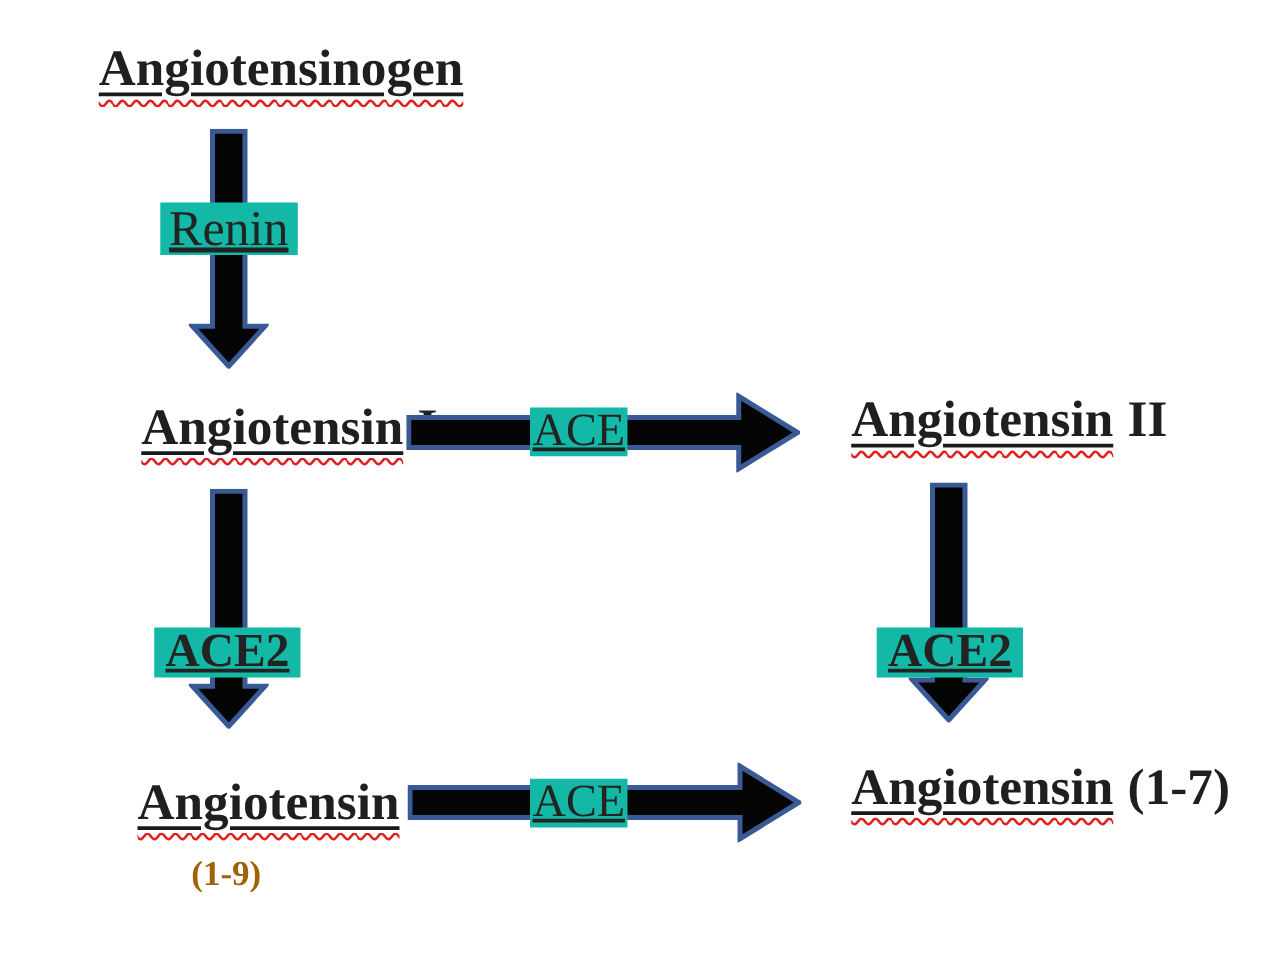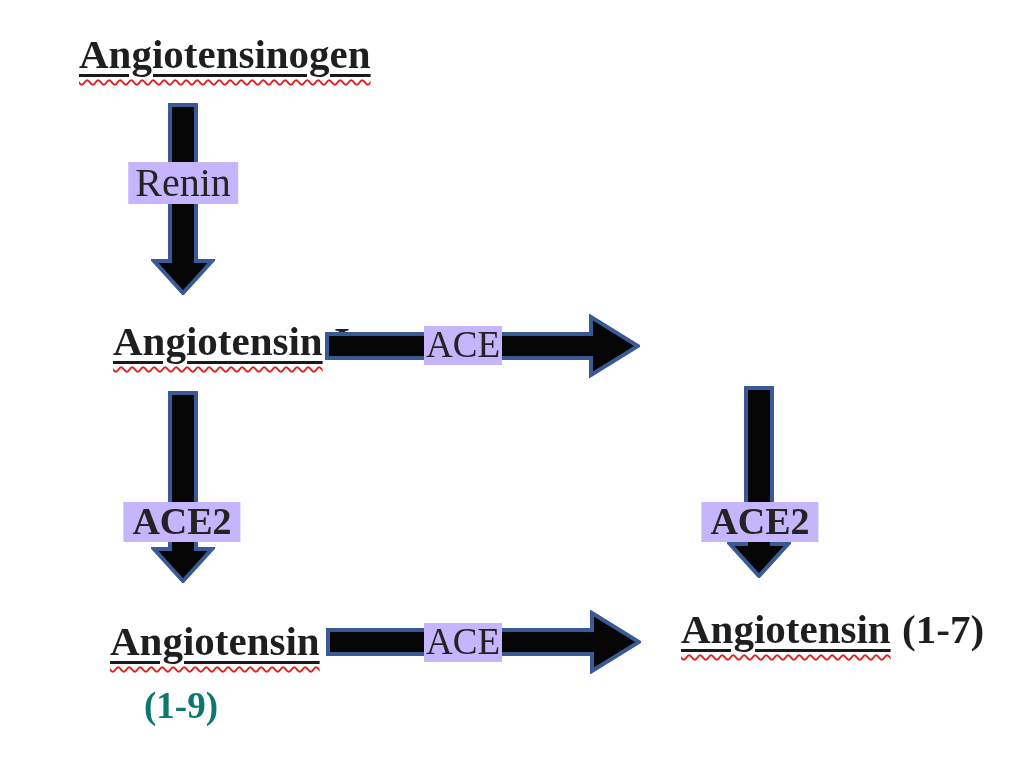--- a/index.html
+++ b/index.html
@@ -35,35 +35,36 @@
     text-decoration-style: wavy;
     text-decoration-color: #e02020;
     text-decoration-thickness: 1.6px;
     text-underline-offset: 11px;
     margin-left: 36px;
   }
   .suffix { margin-left: 0.28em; }
 
   
   .enzyme {
-    background: #c4b5fd;
+    background: #14b8a6;
     white-space: nowrap;
     line-height: 1.05;
     color: #232323;
+    text-decoration: underline;
   }
   .enzyme.regular { font-size: 40px; font-weight: normal; padding: 0 7px; }
   .enzyme.ace     { font-size: 37px; font-weight: normal; padding: 0 2px; }
   .enzyme.bold    { font-size: 38px; font-weight: bold;   padding: 0 9px; margin-top: 44px; }
   .centerx { transform: translateX(-50%); }
 
   .sub-line {
     font-weight: bold;
-    font-size: 37px;
+    font-size: 28px;
     white-space: nowrap;
-    color: #0f766e;
+    color: #a16207;
   }
   svg { display: block; }
 </style>
 </head>
 <body>
 
 <div id="canvas">
 
   <div class="abs node" style="left:43px; top:31px;">
     <span class="u"><span class="sq">Angiotensinogen</span></span>
@@ -76,20 +77,23 @@
 
   <div class="abs node" style="left:77px; top:318px;">
     <span class="u"><span class="sq">Angiotensin</span></span><span class="suffix">I</span>
   </div>
 
   <svg class="abs" style="left:325px; top:314px;" width="315" height="64" viewBox="0 0 315 64">
     <polygon points="2,20 266,20 266,3 313,32 266,61 266,44 2,44" fill="#050505" stroke="#3a5a96" stroke-width="4" stroke-linejoin="miter"></polygon>
   </svg>
   <div class="abs enzyme ace centerx" style="left:463px; top:326px;">ACE</div>
 
+  <div class="abs node" style="left:645px; top:312px;">
+    <span class="u"><span class="sq">Angiotensin</span></span><span class="suffix">II</span>
+  </div>
 
   <svg class="abs" style="left:151px; top:391px;" width="64" height="192" viewBox="0 0 64 192">
     <polygon points="19,2 45,2 45,158 61,158 32,190 3,158 19,158" fill="#050505" stroke="#3a5a96" stroke-width="4" stroke-linejoin="miter"></polygon>
   </svg>
   <div class="abs enzyme bold centerx" style="left:182px; top:458px;">ACE2</div>
 
   <svg class="abs" style="left:727px; top:386px;" width="64" height="192" viewBox="0 0 64 192">
     <polygon points="19,2 45,2 45,158 61,158 32,190 3,158 19,158" fill="#050505" stroke="#3a5a96" stroke-width="4" stroke-linejoin="miter"></polygon>
   </svg>
   <div class="abs enzyme bold centerx" style="left:760px; top:458px;">ACE2</div>

